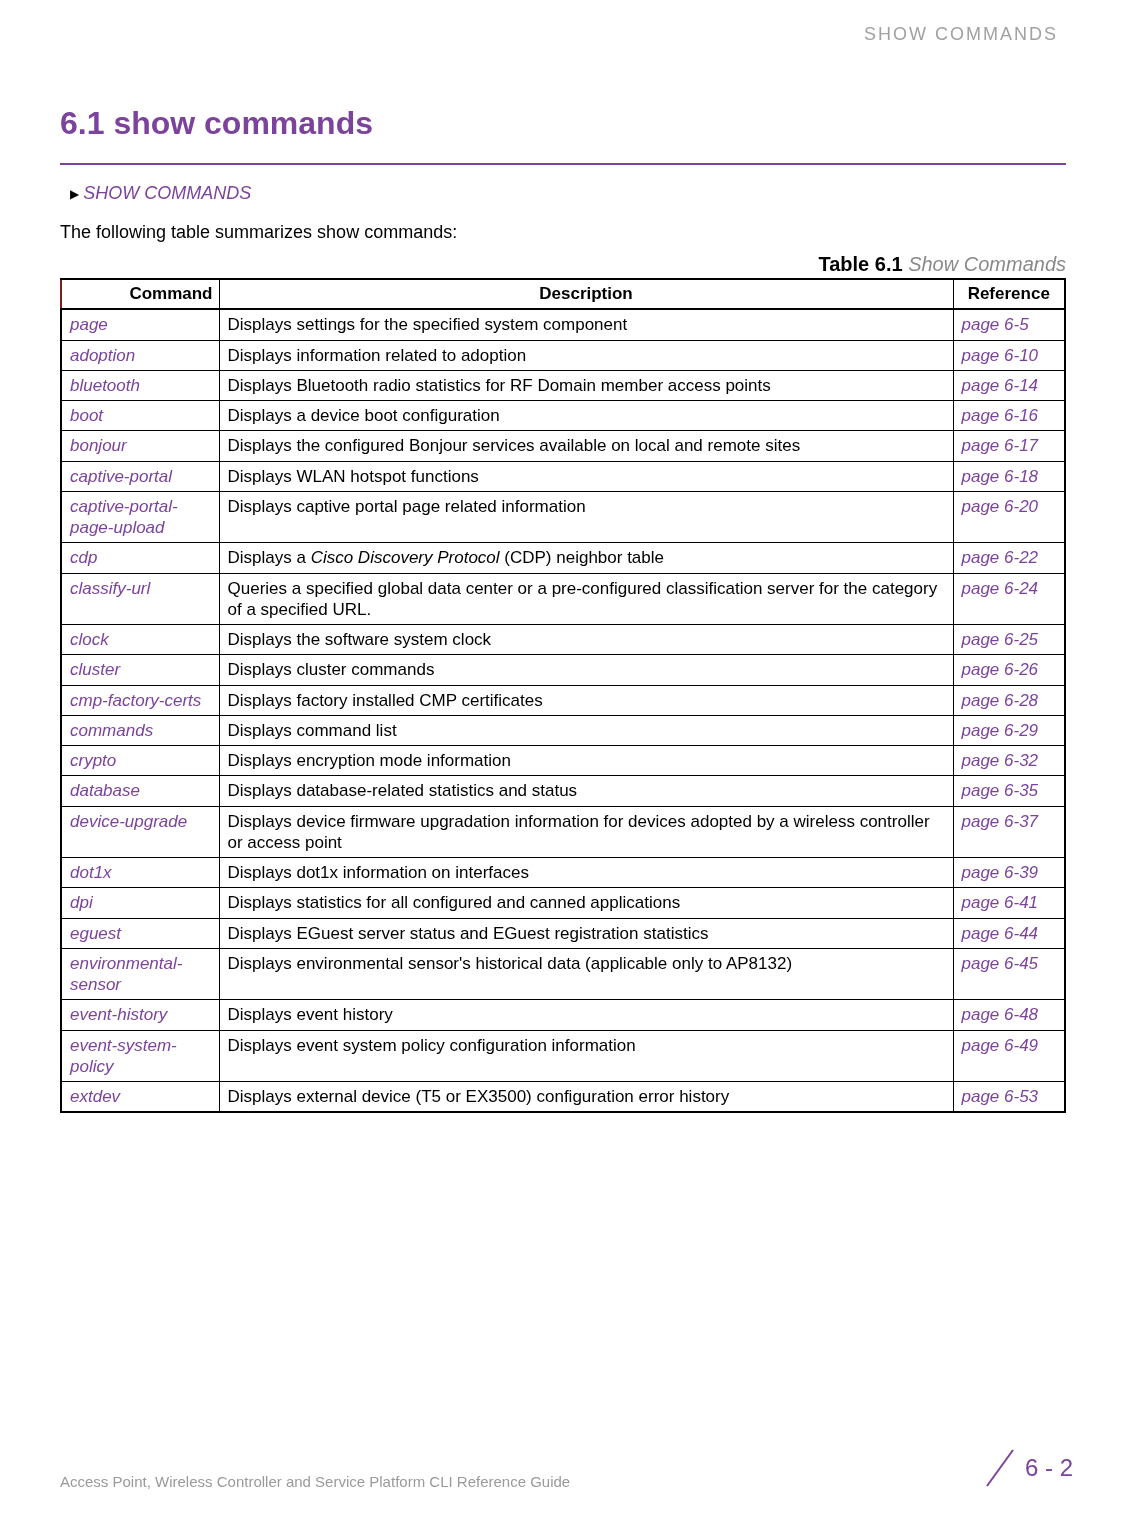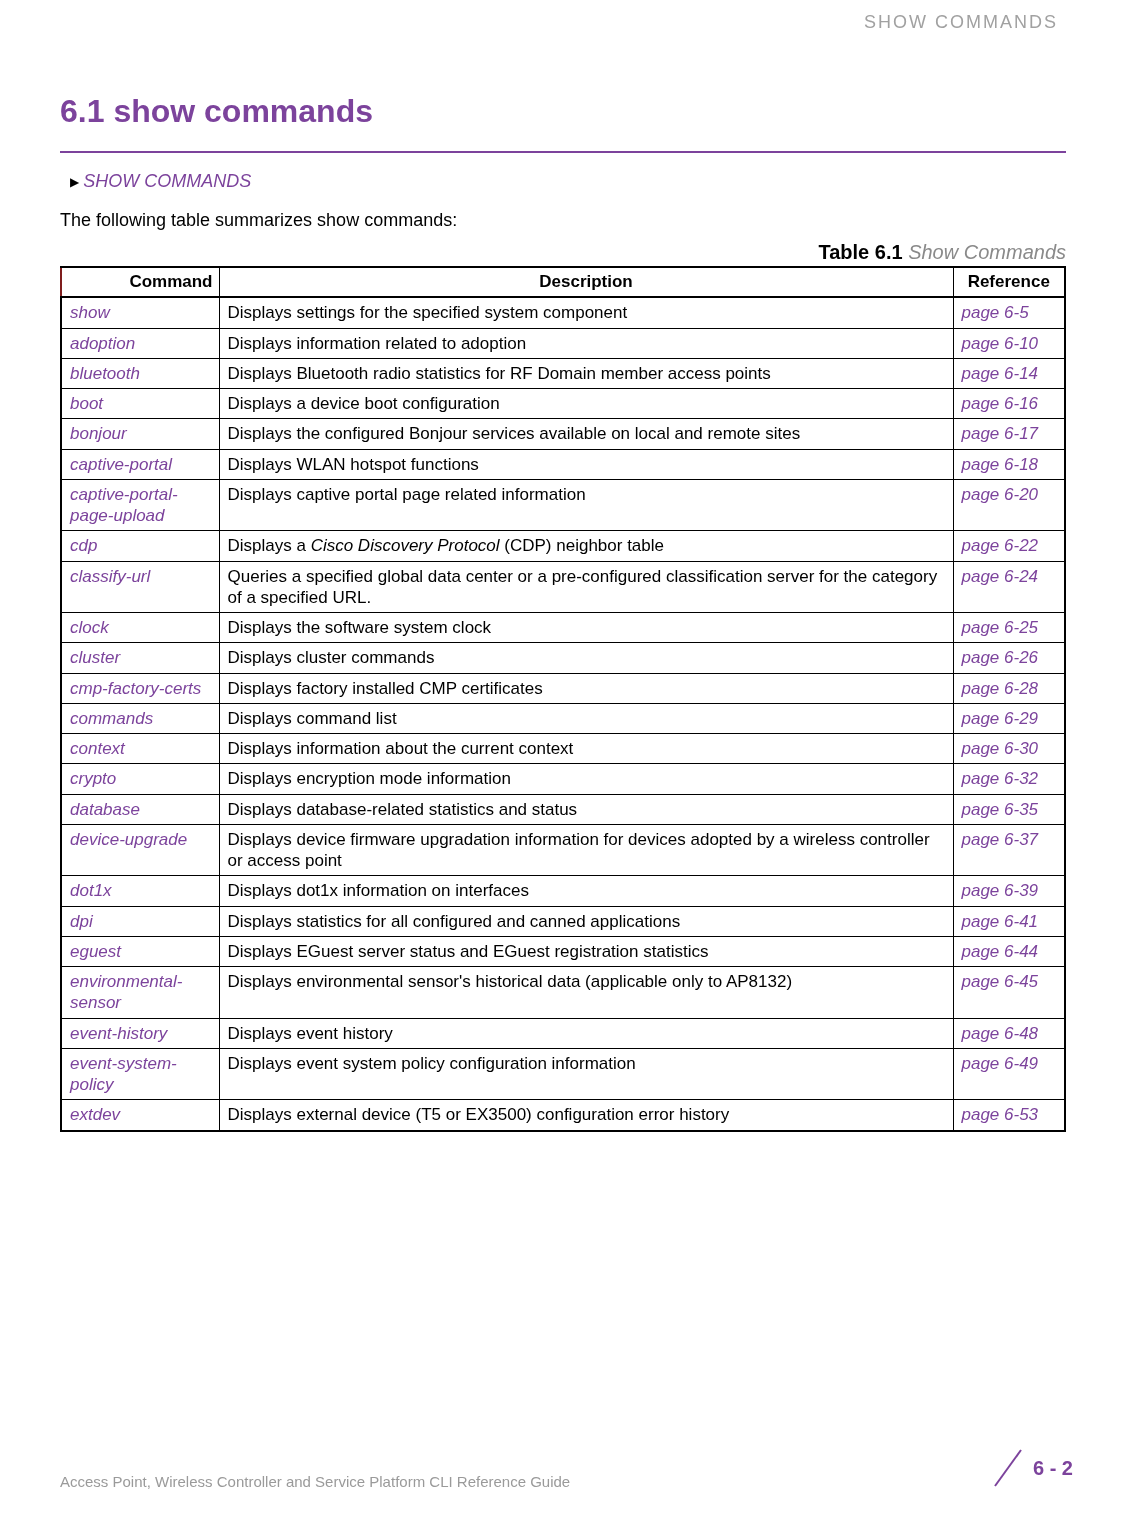--- a/index.html
+++ b/index.html
@@ -9,21 +9,21 @@
     font-family: "Segoe UI", Arial, sans-serif;
     background: #fff;
     color: #000;
     width: 1126px;
   }
   .page {
     width: 1126px;
     min-height: 1516px;
     position: relative;
     box-sizing: border-box;
-    padding: 0 60px;
+    padding: 12px 60px;
   }
   .running-head {
     text-align: right;
     font-size: 18px;
     letter-spacing: 2px;
     color: #a1a1a1;
     padding-top: 12px;
     padding-right: 8px;
     font-weight: 300;
   }
@@ -116,23 +116,22 @@
     display: flex;
     align-items: center;
     gap: 0;
   }
   .footer .slash {
     width: 38px;
     height: 44px;
   }
   .footer .page-num {
     color: #7c439c;
-    font-size: 20px;
+    font-size: 24px;
     padding-left: 6px;
-    font-weight: bold;
   }
 </style>
 </head>
 <body>
 
 <div class="page">
 
   <div class="running-head">SHOW COMMANDS</div>
 
   <h1 class="section-title">
@@ -161,21 +160,21 @@
     </colgroup>
     <thead>
       <tr>
         <th>Command</th>
         <th>Description</th>
         <th>Reference</th>
       </tr>
     </thead>
     <tbody id="rows">
         <tr>
-          <td><a class="cmd-link">show</a></td>
+          <td><a class="cmd-link">page</a></td>
           <td>Displays settings for the specified system component</td>
           <td><a class="ref-link">page 6-5</a></td>
         </tr>
         <tr>
           <td><a class="cmd-link">adoption</a></td>
           <td>Displays information related to adoption</td>
           <td><a class="ref-link">page 6-10</a></td>
         </tr>
         <tr>
           <td><a class="cmd-link">bluetooth</a></td>
@@ -224,25 +223,20 @@
         </tr>
         <tr>
           <td><a class="cmd-link">cmp-factory-certs</a></td>
           <td>Displays factory installed CMP certificates</td>
           <td><a class="ref-link">page 6-28</a></td>
         </tr>
         <tr>
           <td><a class="cmd-link">commands</a></td>
           <td>Displays command list</td>
           <td><a class="ref-link">page 6-29</a></td>
-        </tr>
-        <tr>
-          <td><a class="cmd-link">context</a></td>
-          <td>Displays information about the current context</td>
-          <td><a class="ref-link">page 6-30</a></td>
         </tr>
         <tr>
           <td><a class="cmd-link">crypto</a></td>
           <td>Displays encryption mode information</td>
           <td><a class="ref-link">page 6-32</a></td>
         </tr>
         <tr>
           <td><a class="cmd-link">database</a></td>
           <td>Displays database-related statistics and status</td>
           <td><a class="ref-link">page 6-35</a></td>

